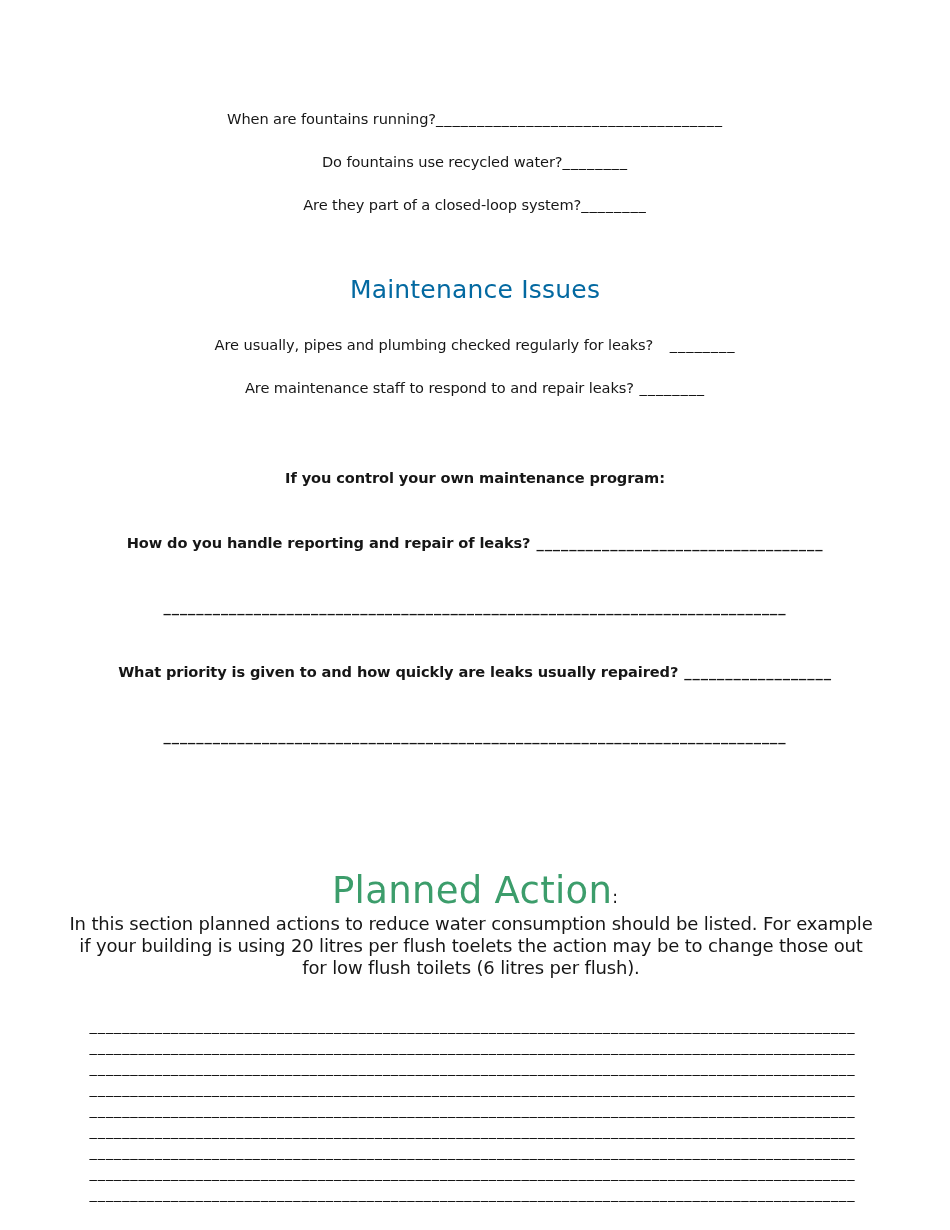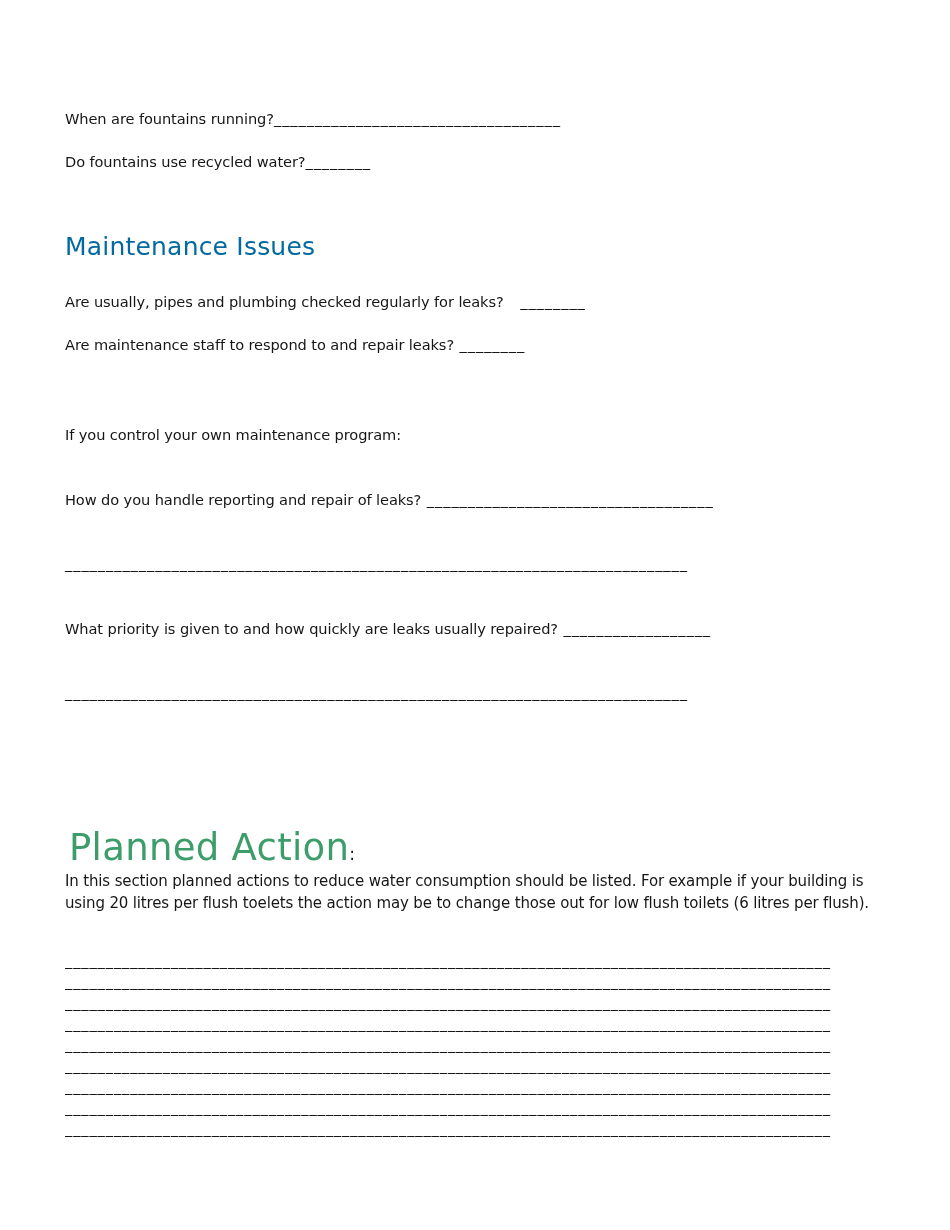--- a/index.html
+++ b/index.html
@@ -15,20 +15,21 @@
     font-family: "DejaVu Sans", sans-serif;
     color: #000000;
     overflow: hidden;
   }
   .page {
     position: absolute;
     left: 0; top: 0;
     width: 950px;
     height: 1230px;
     background: #ffffff;
+    text-align: center;
   }
   .content {
     position: absolute;
     left: 65px;
     top: 112px;
     width: 820px;
   }
 
   
   .qline {
@@ -73,26 +74,27 @@
 
   
   .qgroup {
     font-size: 14.6px;
     line-height: 21.5px;
     color: #161616;
     letter-spacing: -0.1px;
     white-space: pre-wrap;
     margin: 0;
     font-family: "DejaVu Sans", sans-serif;
+    font-weight: bold;
   }
   .qgroup .blank { letter-spacing: 0.9px; }
 
   
   .body-para {
-    font-size: 15px;
+    font-size: 18px;
     line-height: 22px;
     color: #161616;
     letter-spacing: -0.15px;
     margin: 0;
     width: 812px;
     font-family: "DejaVu Sans", sans-serif;
   }
 
   
   .rules {
@@ -119,20 +121,21 @@
 <body>
 
 <div class="page">
   <div class="content">
 
     <div>
       <p class="qline"><span>When are fountains running?</span><span class="blank">___________________________________</span></p>
 
       <p class="qline"><span>Do fountains use recycled water?</span><span class="blank">________</span></p>
 
+      <p class="qline"><span>Are they part of a closed-loop system?</span><span class="blank">________</span></p>
     </div>
 
     <div class="spacer-md"></div>
 
     <h2 class="h-section">Maintenance Issues</h2>
 
     <div class="spacer-md"></div>
 
     <div>
       <p class="qline"><span>Are usually, pipes and plumbing checked regularly for leaks?</span><span class="blank">   ________</span></p>

